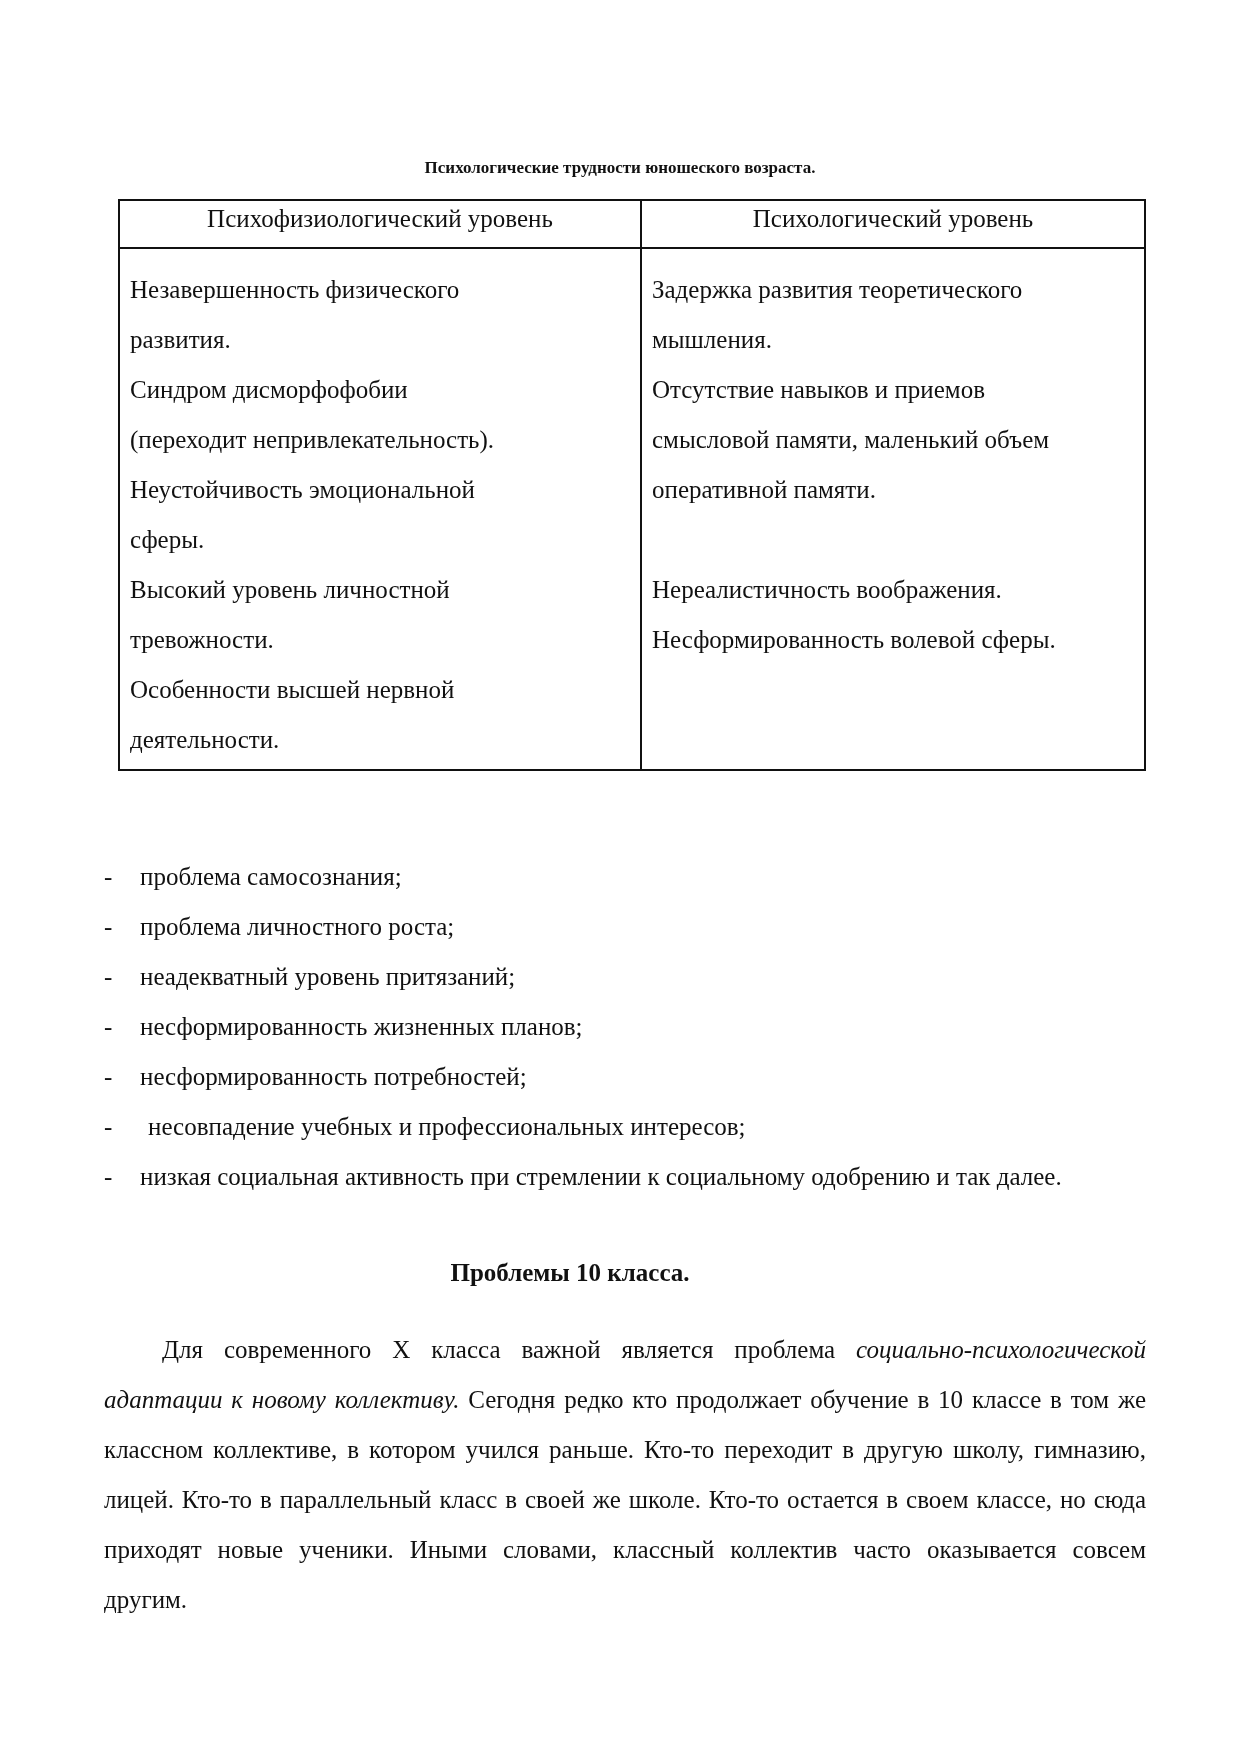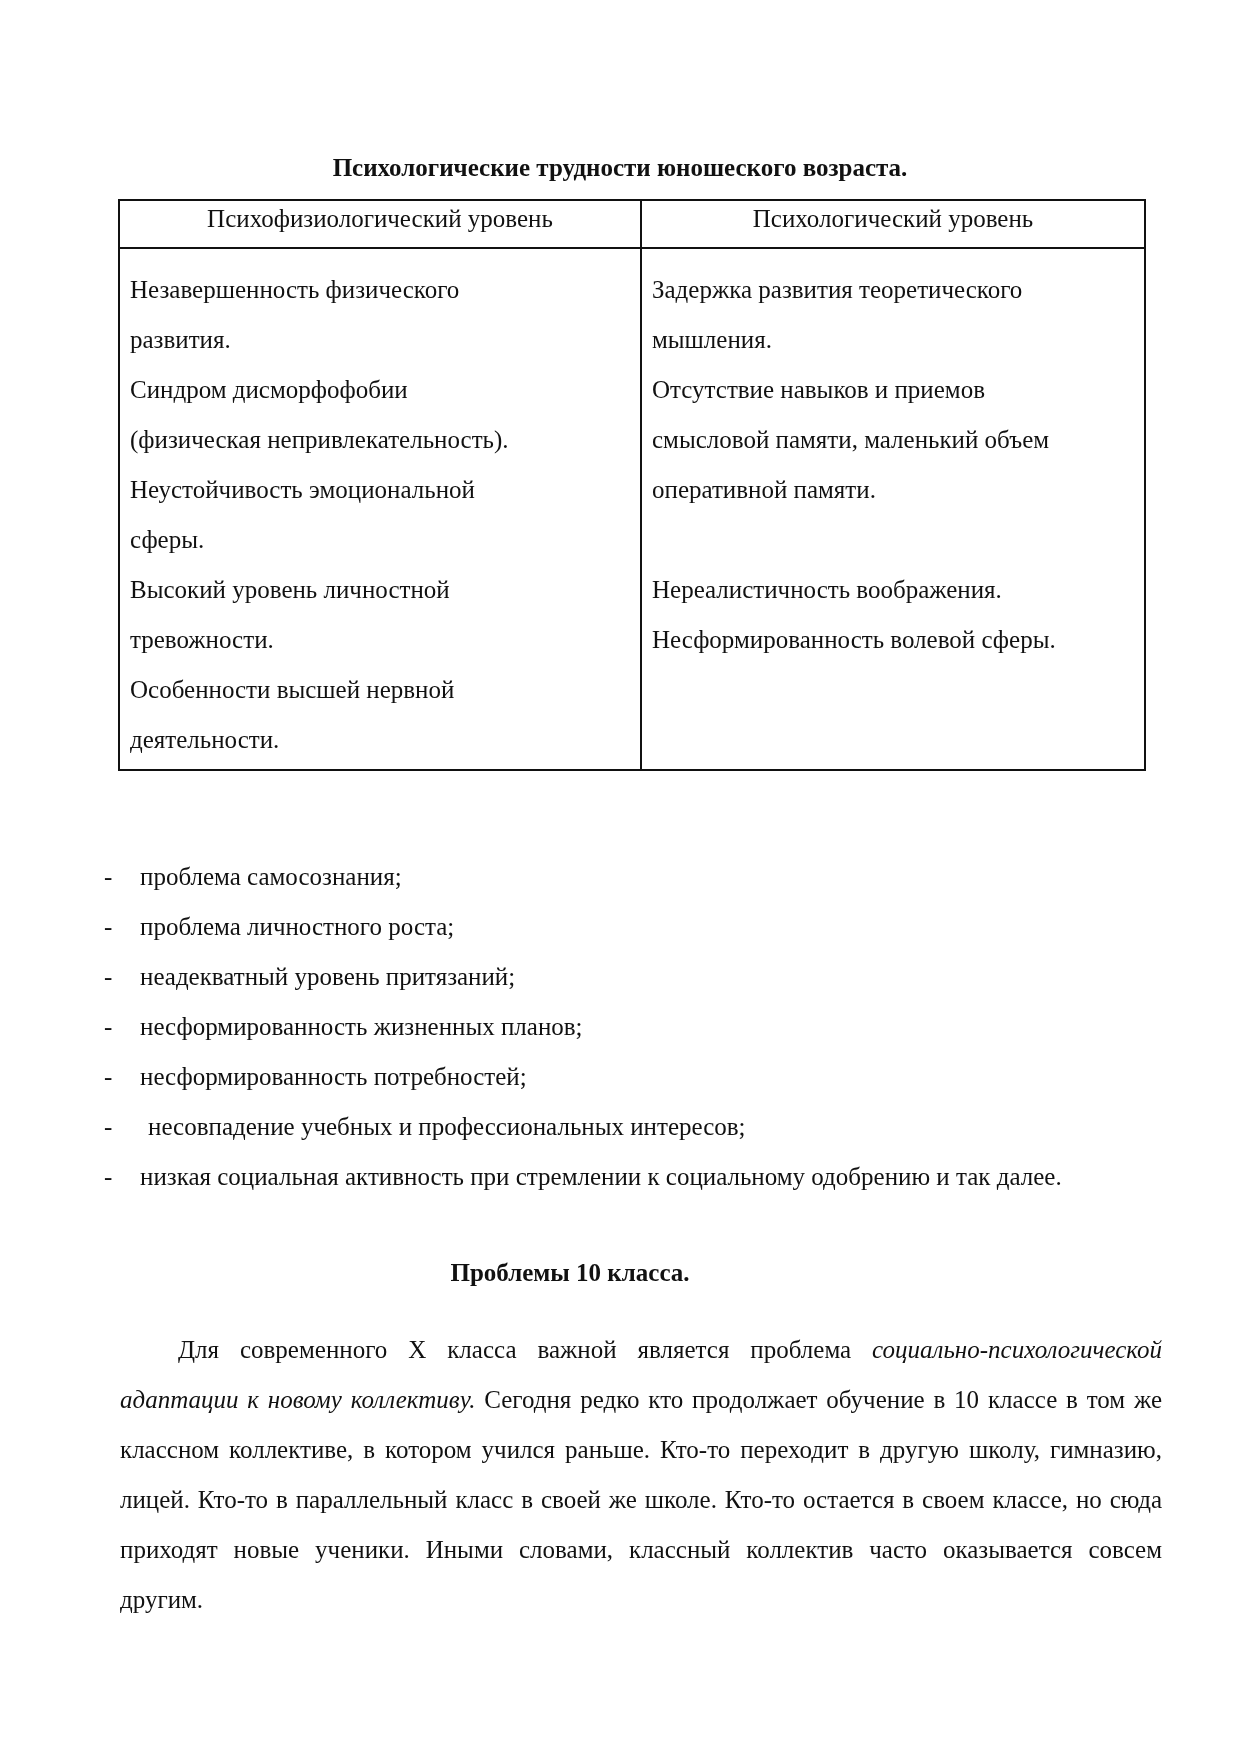--- a/index.html
+++ b/index.html
@@ -4,21 +4,21 @@
 <style>
   html, body { margin: 0; padding: 0; background: #ffffff; }
   body {
     width: 1240px; height: 1754px; position: relative; overflow: hidden;
     font-family: "Liberation Serif", "DejaVu Serif", serif;
     color: #111111;
   }
   .page { position: absolute; left: 0; top: 0; width: 1240px; height: 1754px; }
   .title {
     position: absolute; left: 0; width: 1240px; top: 150px;
-    text-align: center; font-weight: bold; font-size: 25px; line-height: 36px;
+    text-align: center; font-weight: bold; font-size: 17px; line-height: 36px;
   }
   table.grid {
     position: absolute; left: 118px; top: 199px; width: 1028px;
     border-collapse: collapse; table-layout: fixed;
   }
   table.grid td, table.grid th {
     border: 2px solid #111; vertical-align: top; padding: 0 10px;
     font-size: 25px; line-height: 50px; font-weight: normal; margin-left: 18px;
   }
   table.grid th { text-align: center; height: 46px; line-height: 36px; padding-top: 0; }
@@ -38,21 +38,21 @@
     position: relative; font-size: 25px; line-height: 50px; padding-left: 36px;
   }
   ul.dash li .dash-mark { position: absolute; left: 0; top: 0; }
   ul.dash li.extra-indent .li-text { padding-left: 8px; }
   .subtitle {
     position: absolute; left: 0; width: 1140px; top: 1255px;
     text-align: center; font-weight: bold; font-size: 25px; line-height: 36px;
   }
   .para {
     position: absolute; left: 104px; top: 1300px; width: 1042px;
-    font-size: 25px; line-height: 50px; text-align: justify; text-indent: 58px; margin-left: 16px;
+    font-size: 25px; line-height: 50px; text-align: justify; text-indent: 58px;
   }
   .para em { font-style: italic; }
 </style>
 </head>
 <body>
 
 <div class="page">
 
   <div class="title">Психологические трудности юношеского возраста.</div>
 
@@ -62,21 +62,21 @@
         <th class="col-left">Психофизиологический уровень</th>
         <th>Психологический уровень</th>
       </tr>
     </thead>
     <tbody>
       <tr>
         <td>
           <span class="cell-line">Незавершенность физического</span>
           <span class="cell-line">развития.</span>
           <span class="cell-line">Синдром дисморфофобии</span>
-          <span class="cell-line">(физическая непривлекательность).</span>
+          <span class="cell-line">(переходит непривлекательность).</span>
           <span class="cell-line">Неустойчивость эмоциональной</span>
           <span class="cell-line">сферы.</span>
           <span class="cell-line">Высокий уровень личностной</span>
           <span class="cell-line">тревожности.</span>
           <span class="cell-line">Особенности высшей нервной</span>
           <span class="cell-line">деятельности.</span>
         </td>
         <td>
           <span class="cell-line">Задержка развития теоретического</span>
           <span class="cell-line">мышления.</span>

